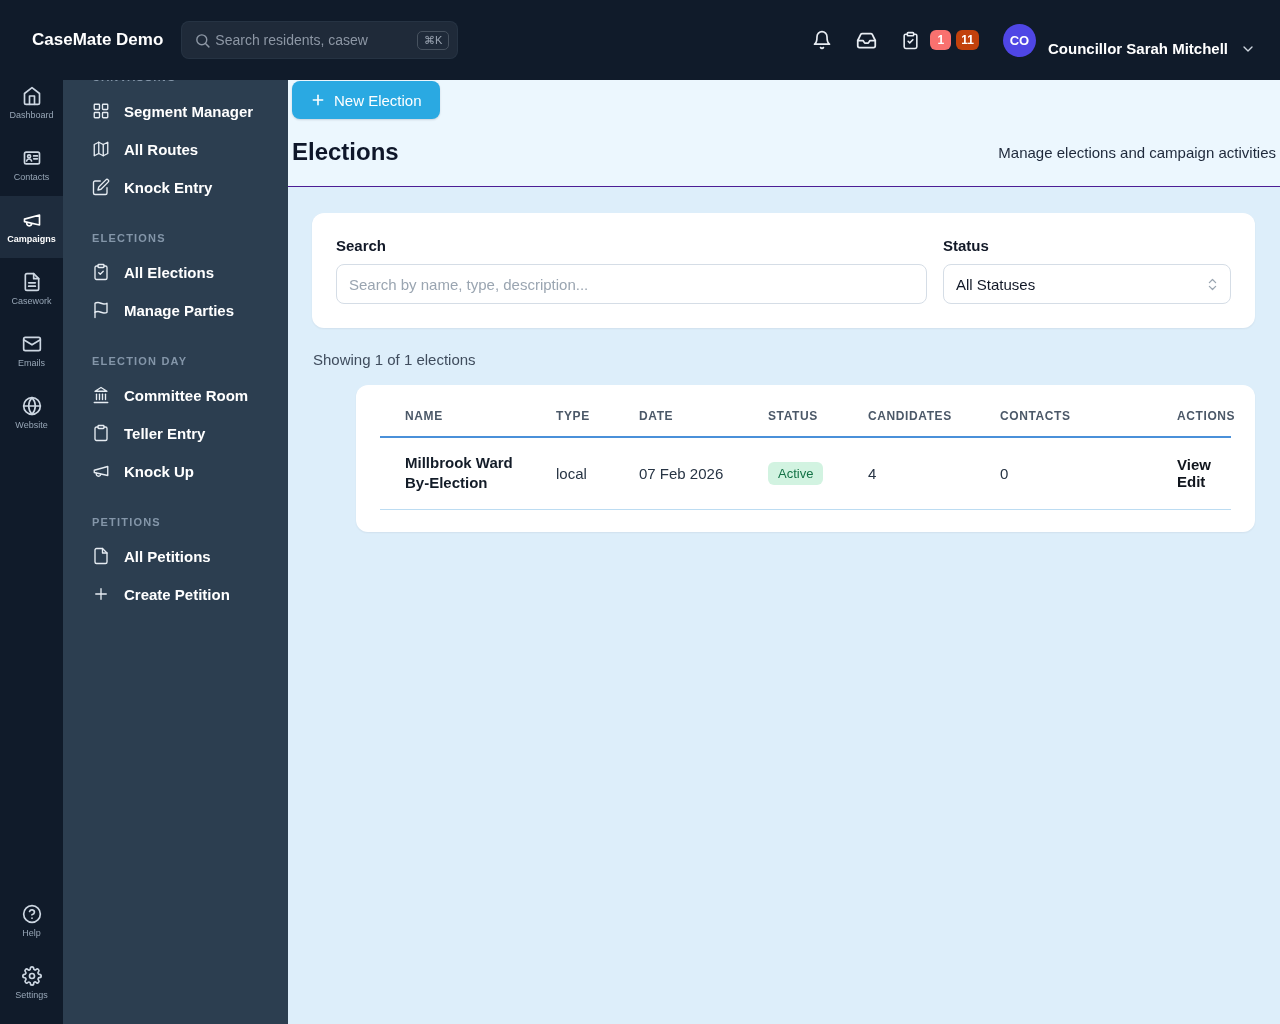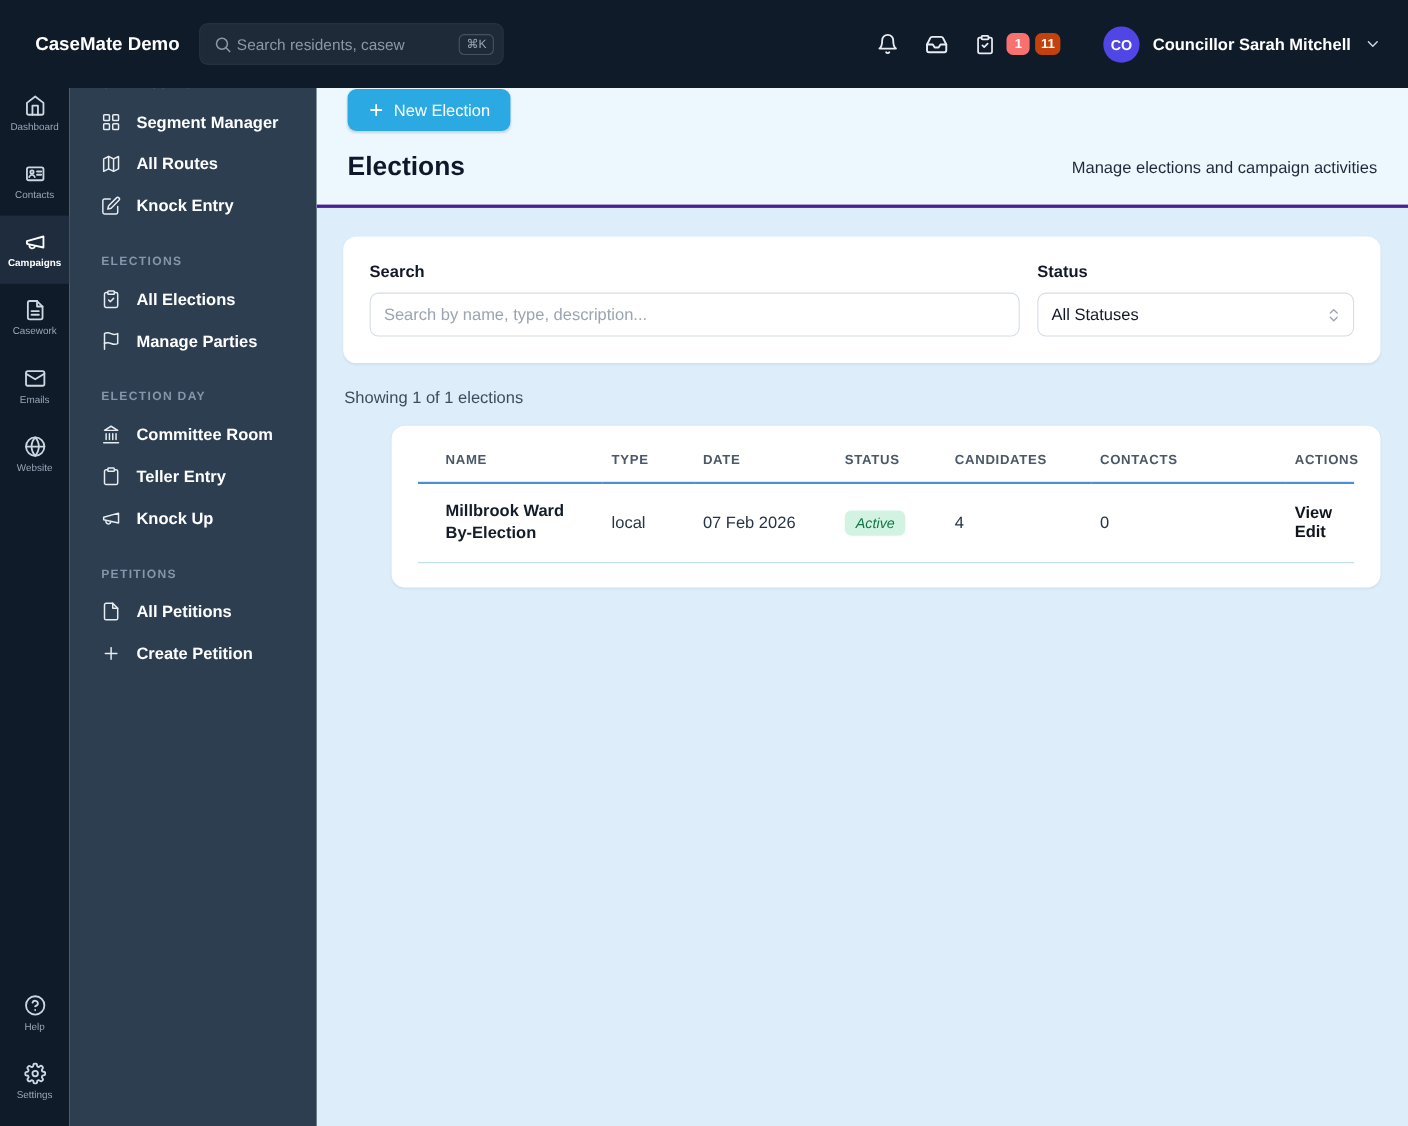--- a/index.html
+++ b/index.html
@@ -40,21 +40,21 @@
   .header-icon { color:#e8edf3; cursor:pointer; }
   .tasks-group { display:flex; align-items:center; gap:10px; }
   .badges { display:flex; gap:5px; }
   .count-badge {
     min-width:21px; height:20px; border-radius:6px; padding:0 5px;
     display:flex; align-items:center; justify-content:center;
     font-size:12px; font-weight:700; color:#fff;
   }
   .count-badge.red { background:#f9716f; }
   .count-badge.green { background:#c2410c; }
-  .user { display:flex; align-items:center; gap:12px; cursor:pointer;margin-left:15px; }
+  .user { display:flex; align-items:flex-end; gap:12px; cursor:pointer; }
   .avatar {
     width:33px; height:33px; border-radius:50%; background:#4f46e5;
     display:flex; align-items:center; justify-content:center;
     font-size:13px; font-weight:700; color:#fff;
   }
   .user-name { font-size:15px; font-weight:600; }
   .user .chev { color:#cfd6df; }
 
   
   .rail {
@@ -84,21 +84,21 @@
     letter-spacing:1.2px; color:#8496a9; text-transform:uppercase;
   }
   .nav-item {
     height:38px; display:flex; align-items:center; gap:14px;
     padding-left:29px; font-size:15px; font-weight:600; cursor:pointer;
   }
   .nav-item svg { color:#e6ecf2; }
 
   
   .main { position:absolute; left:288px; top:64px; right:0; bottom:0; background:#ddeefa; }
-  .main-top { background:#ecf7fe; padding:17px 28px 20px; border-bottom:3px solid #4c1d95; }
+  .main-top { background:#ecf7fe; padding:17px 4px 20px; border-bottom:1px solid #4c1d95; }
   .btn-primary {
     display:inline-flex; align-items:center; gap:8px;
     background:#2aa9e2; color:#fff; border:none; border-radius:8px;
     height:38px; padding:0 18px; font-size:15px; font-weight:500;
     font-family:"Liberation Sans", sans-serif; cursor:pointer;
     box-shadow:0 1px 2px rgba(15,23,42,.15);
   }
   .title-row { display:flex; align-items:center; justify-content:space-between; margin-top:19px; }
   .page-title { font-size:24px; font-weight:700; color:#0f172a; }
   .page-subtitle { font-size:15px; color:#1e293b; }
@@ -136,21 +136,21 @@
     padding:18px 8px 13px; border-bottom:2px solid #4a90d9;
   }
   td {
     padding:15px 8px; font-size:15px; color:#273444;
     border-bottom:1px solid #bcdcf2; vertical-align:middle;
   }
   th:first-child, td:first-child { padding-left:25px; }
   .cell-name { font-weight:600; color:#131c28; line-height:1.35; }
   .status-pill {
     display:inline-block; background:#d2f3e1; color:#157347;
-    font-size:13px; font-weight:500; padding:4px 10px; border-radius:6px;font-style:italic;
+    font-size:13px; font-weight:500; padding:4px 10px; border-radius:6px;
   }
   .action-link { font-weight:600; color:#10151d; cursor:pointer; margin-right:34px; }
   .action-link:last-child { margin-right:0; }
 </style>
 </head>
 <body>
 
 <div class="header">
   <div class="app-title">CaseMate Demo</div>
 

